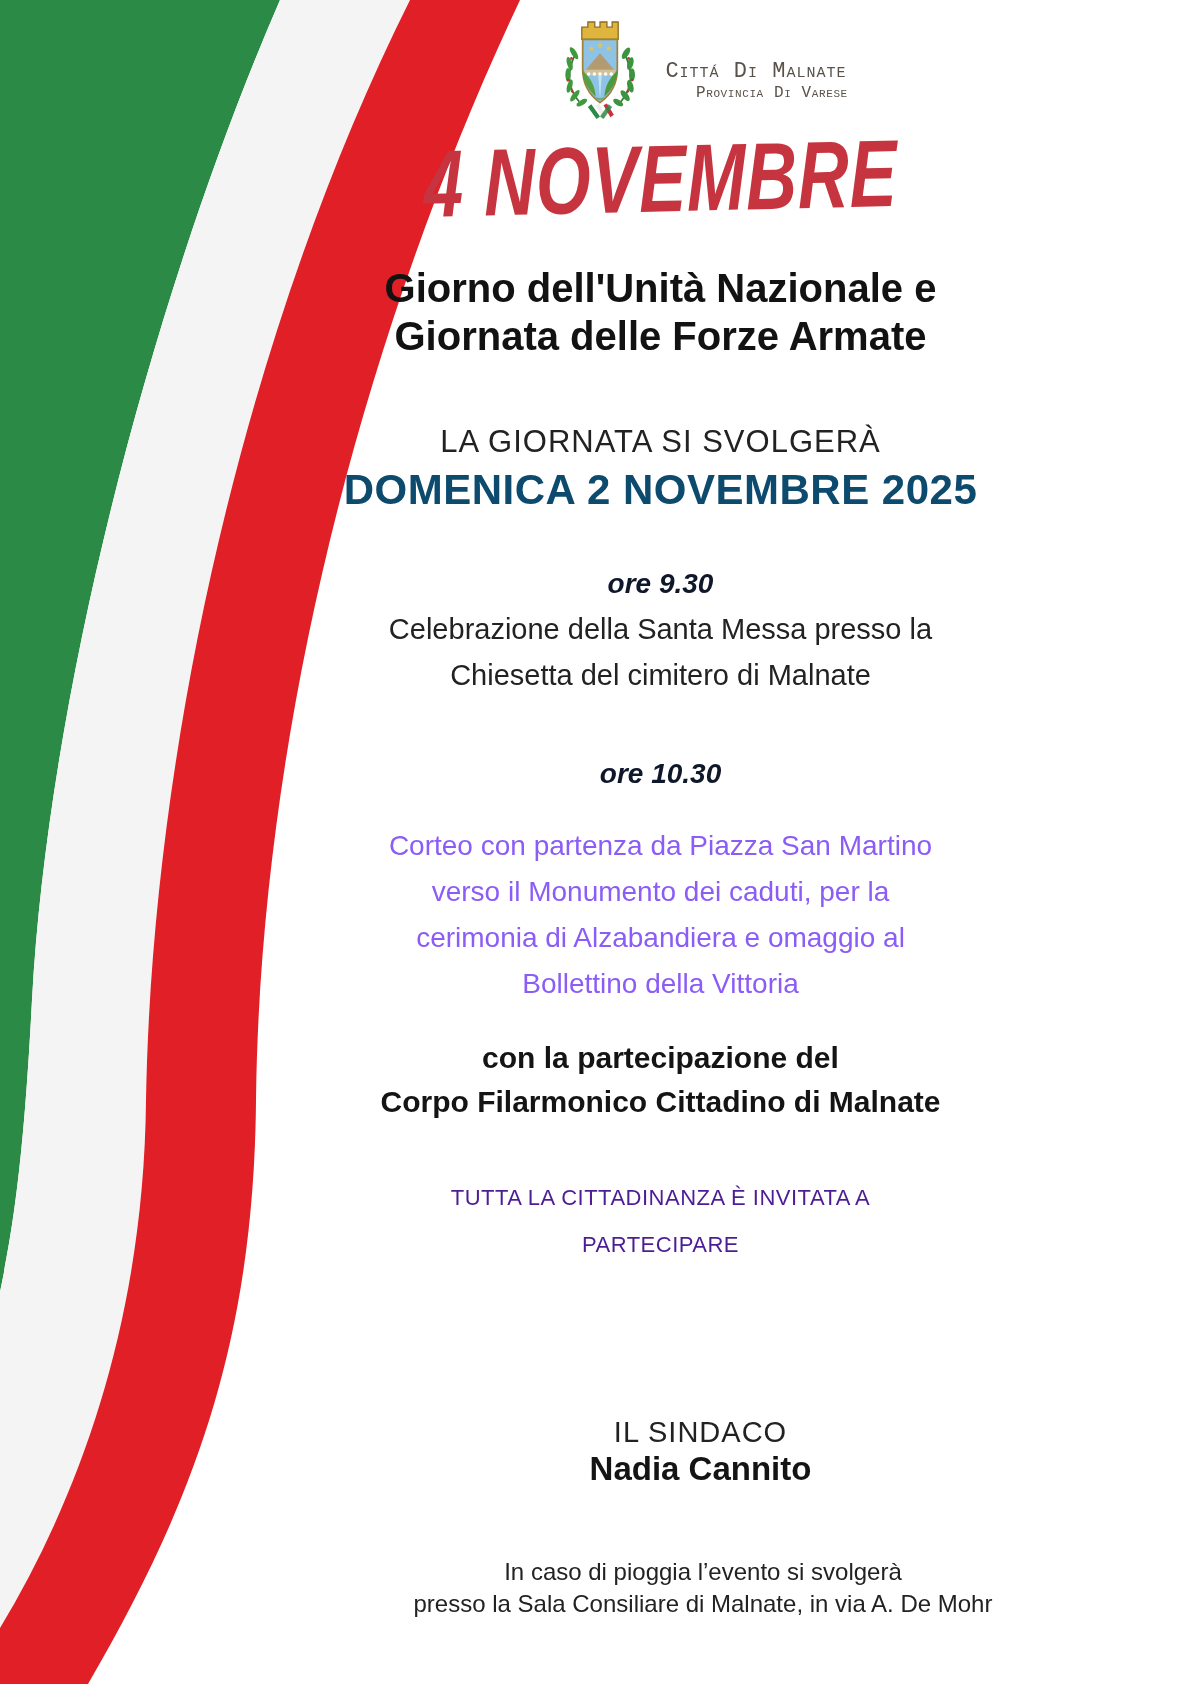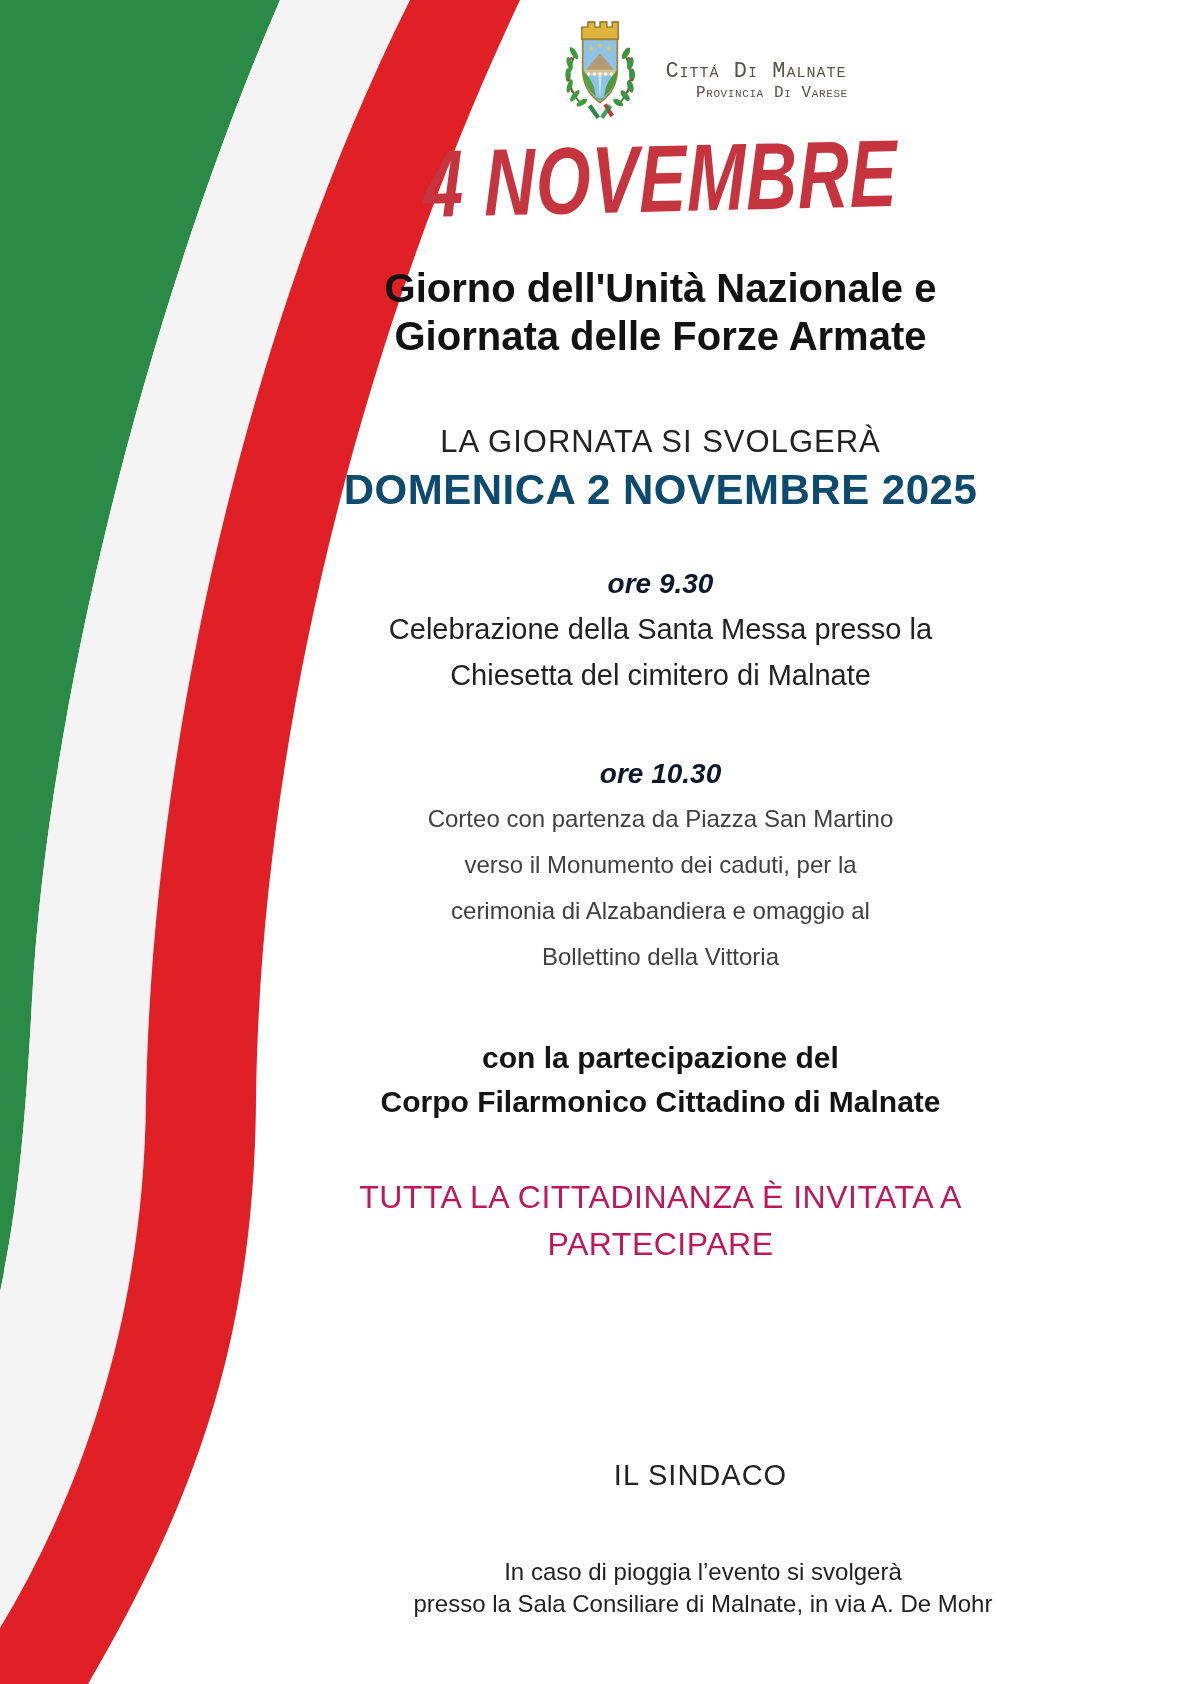--- a/index.html
+++ b/index.html
@@ -29,26 +29,26 @@
   }
   .event-subtitle{top:264px;font-size:40px;font-weight:700;line-height:48px;color:#121212;}
 
   .intro-line{top:424px;font-size:31px;letter-spacing:1px;color:#222;}
   .intro-date{top:466px;font-size:42px;font-weight:700;color:#0c4a6e;letter-spacing:0.5px;}
 
   .time{font-size:28px;font-weight:700;color:#0f172a;font-style:italic;}
   .sched1-time{top:568px;}
   .sched1-lines{top:606px;font-size:29px;line-height:46px;color:#222;}
   .sched2-time{top:758px;}
-  .sched2-lines{top:796px;font-size:24px;line-height:46px;color:#404040;}
+  .sched2-lines{top:823px;font-size:28px;line-height:46px;color:#8b5cf6;}
 
   .participation{top:1036px;font-size:30px;font-weight:700;line-height:44px;color:#141414;}
-  .invitation{top:1174px;font-size:32px;line-height:47px;letter-spacing:0.5px;color:#be185d;}
+  .invitation{top:1174px;font-size:22px;line-height:47px;letter-spacing:0.5px;color:#4c1d95;}
 
-  .sig-role{top:1416px;left:250px;right:40px;font-size:29px;letter-spacing:1px;color:#222;margin-top:43px;}
+  .sig-role{top:1416px;left:250px;right:40px;font-size:29px;letter-spacing:1px;color:#222;}
   .sig-name{top:1450px;left:250px;right:40px;font-size:33px;font-weight:700;color:#141414;}
 
   .rain-note{top:1556px;left:240px;right:25px;font-size:24px;line-height:32px;color:#222;}
 </style>
 </head>
 <body>
 
 <div class="poster">
 
   <svg class="ribbon" viewBox="0 0 1191 1684" preserveAspectRatio="none" aria-hidden="true">
@@ -154,19 +154,20 @@
     <div>con la partecipazione del</div>
     <div>Corpo Filarmonico Cittadino di Malnate</div>
   </div>
 
   <div class="blk invitation">
     <div>TUTTA LA CITTADINANZA È INVITATA A</div>
     <div>PARTECIPARE</div>
   </div>
 
   <div class="blk sig-role">IL SINDACO</div>
+  <div class="blk sig-name">Nadia Cannito</div>
 
   <div class="blk rain-note">
     <div>In caso di pioggia l’evento si svolgerà</div>
     <div>presso la Sala Consiliare di Malnate, in via A. De Mohr</div>
   </div>
 
 </div>
 
 </body></html>

